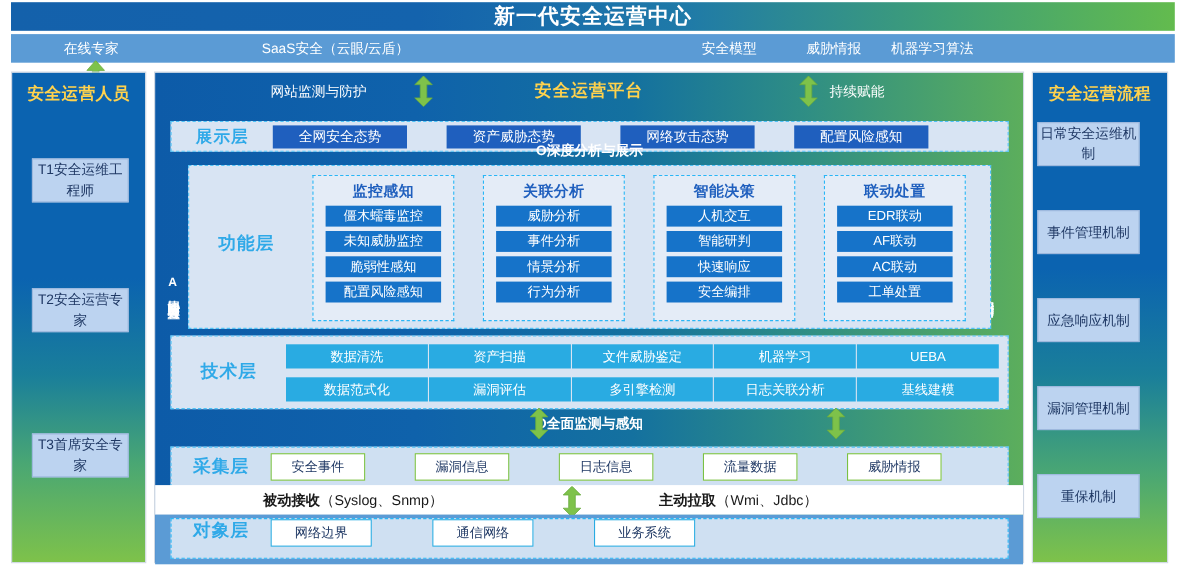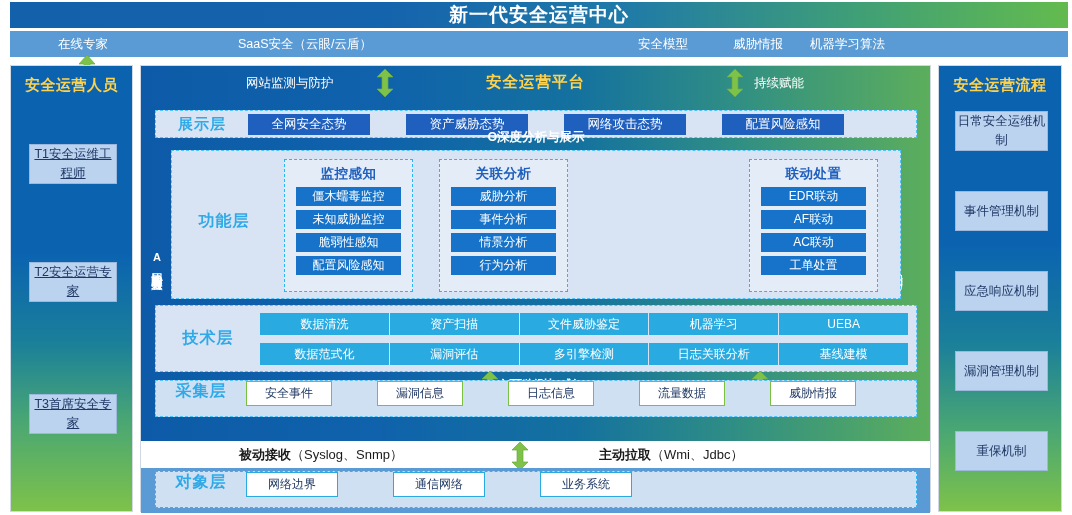--- a/index.html
+++ b/index.html
@@ -41,34 +41,34 @@
     border: 1px solid #cfd8e3;
   }
   .panel-title {
     color: #ffd24d; font-size: 15px; font-weight: bold; text-align: center;
     margin-top: 10px; letter-spacing: 0.5px;
   }
   .role-box {
     position: absolute; left: 18px; width: 88px; height: 40px;
     background: #bcd3f0; border: 1px solid #9db8dd;
     color: #1f3864; font-size: 12.5px; line-height: 19px;
-    display: flex; align-items: center; justify-content: center; text-align: center; text-decoration: underline;
+    display: flex; align-items: center; justify-content: center; text-align: center;
   }
   .rb1 { top: 78px; }
   .rb2 { top: 196px; }
   .rb3 { top: 328px; }
 
   
   .right-panel {
     position: absolute; left: 938px; top: 65px; width: 124px; height: 447px;
     background: linear-gradient(to bottom, #0b63b0 0%, #0b63b0 40%, #1a7f9a 62%, #4aa773 82%, #7ec24a 100%);
     border: 1px solid #cfd8e3;
   }
   .proc-box {
-    position: absolute; left: 16px; width: 93px; height: 40px;
+    position: absolute; left: 4px; width: 93px; height: 40px;
     background: #bcd3f0; border: 1px solid #9db8dd;
     color: #1f3864; font-size: 12.5px; line-height: 19px;
     display: flex; align-items: center; justify-content: center; text-align: center;
   }
   .pb1 { top: 45px; }
   .pb2 { top: 125px; }
   .pb3 { top: 205px; text-align: right; }
   .pb4 { top: 285px; }
   .pb5 { top: 365px; }
 
@@ -164,23 +164,23 @@
   .mon-band {
     position: absolute; left: 14px; top: 309px; width: 762px; height: 21px;
     display: flex; align-items: center; justify-content: center;
     color: #ffffff; font-size: 12.5px; font-weight: bold;
   }
   .ar-3 { left: 340px; top: 305px; }
   .ar-4 { left: 610px; top: 305px; }
 
   
   .coll-wrap {
-    position: absolute; left: 14px; top: 314px; width: 762px; height: 37px;
+    position: absolute; left: 14px; top: 340px; width: 762px; height: 37px;
     background: #cfe0f2; border: 1px dashed #4fc3f7;
-    display: flex; align-items: flex-start;
+    display: flex; align-items: center;
   }
   .coll-name {
     color: #2fa9e8; font-size: 16px; font-weight: bold; width: 90px;
     text-align: center; flex: none; letter-spacing: 1px;
   }
   .coll-item {
     width: 86px; height: 25px; background: #ffffff; border: 1.5px solid #7ac143;
     color: #1f3864; font-size: 12px; flex: none; margin-right: 45px;
     display: flex; align-items: center; justify-content: center;
   }
@@ -316,20 +316,27 @@
       </div>
 
       <div class="func-col fc2">
         <div class="func-col-title">关联分析</div>
         <div class="func-item">威胁分析</div>
         <div class="func-item">事件分析</div>
         <div class="func-item">情景分析</div>
         <div class="func-item">行为分析</div>
       </div>
 
+      <div class="func-col fc3">
+        <div class="func-col-title">智能决策</div>
+        <div class="func-item">人机交互</div>
+        <div class="func-item">智能研判</div>
+        <div class="func-item">快速响应</div>
+        <div class="func-item">安全编排</div>
+      </div>
 
       <div class="func-col fc4">
         <div class="func-col-title">联动处置</div>
         <div class="func-item">EDR联动</div>
         <div class="func-item">AF联动</div>
         <div class="func-item">AC联动</div>
         <div class="func-item">工单处置</div>
       </div>
     </div>
 

